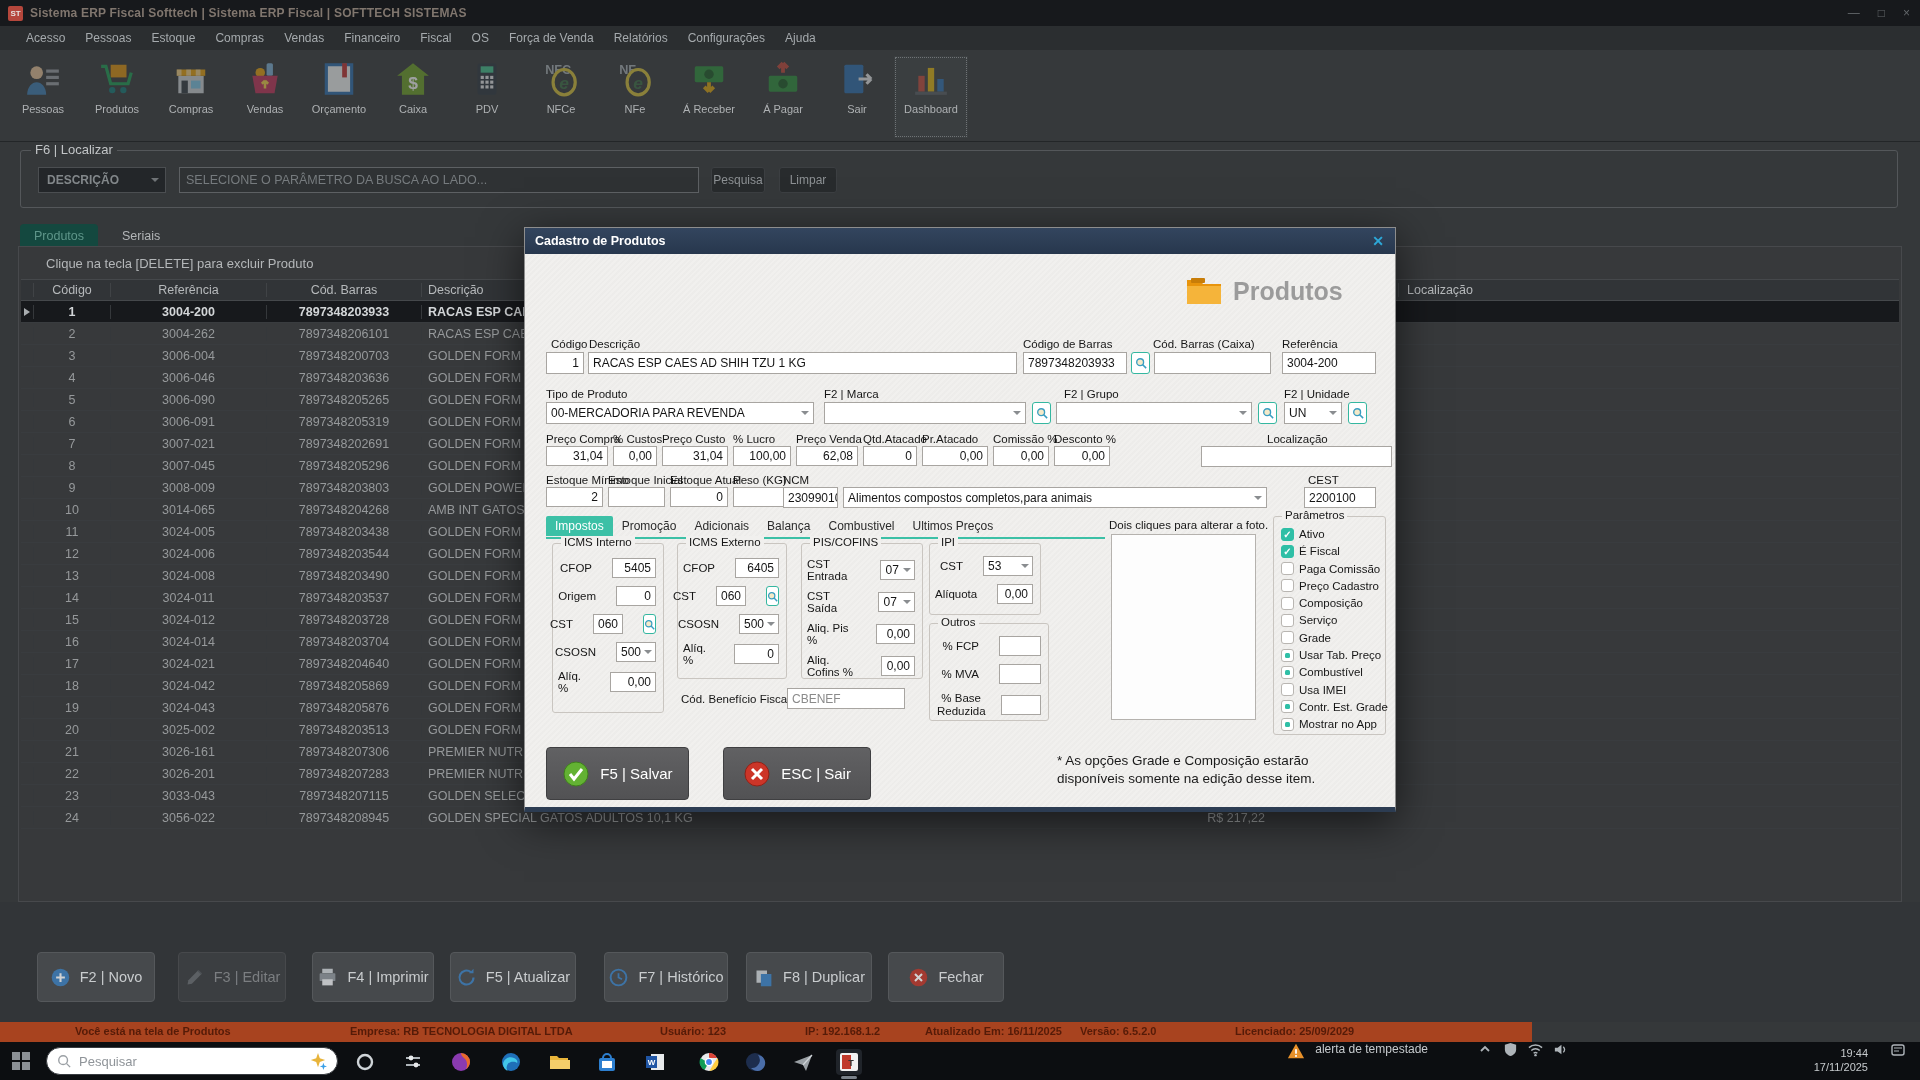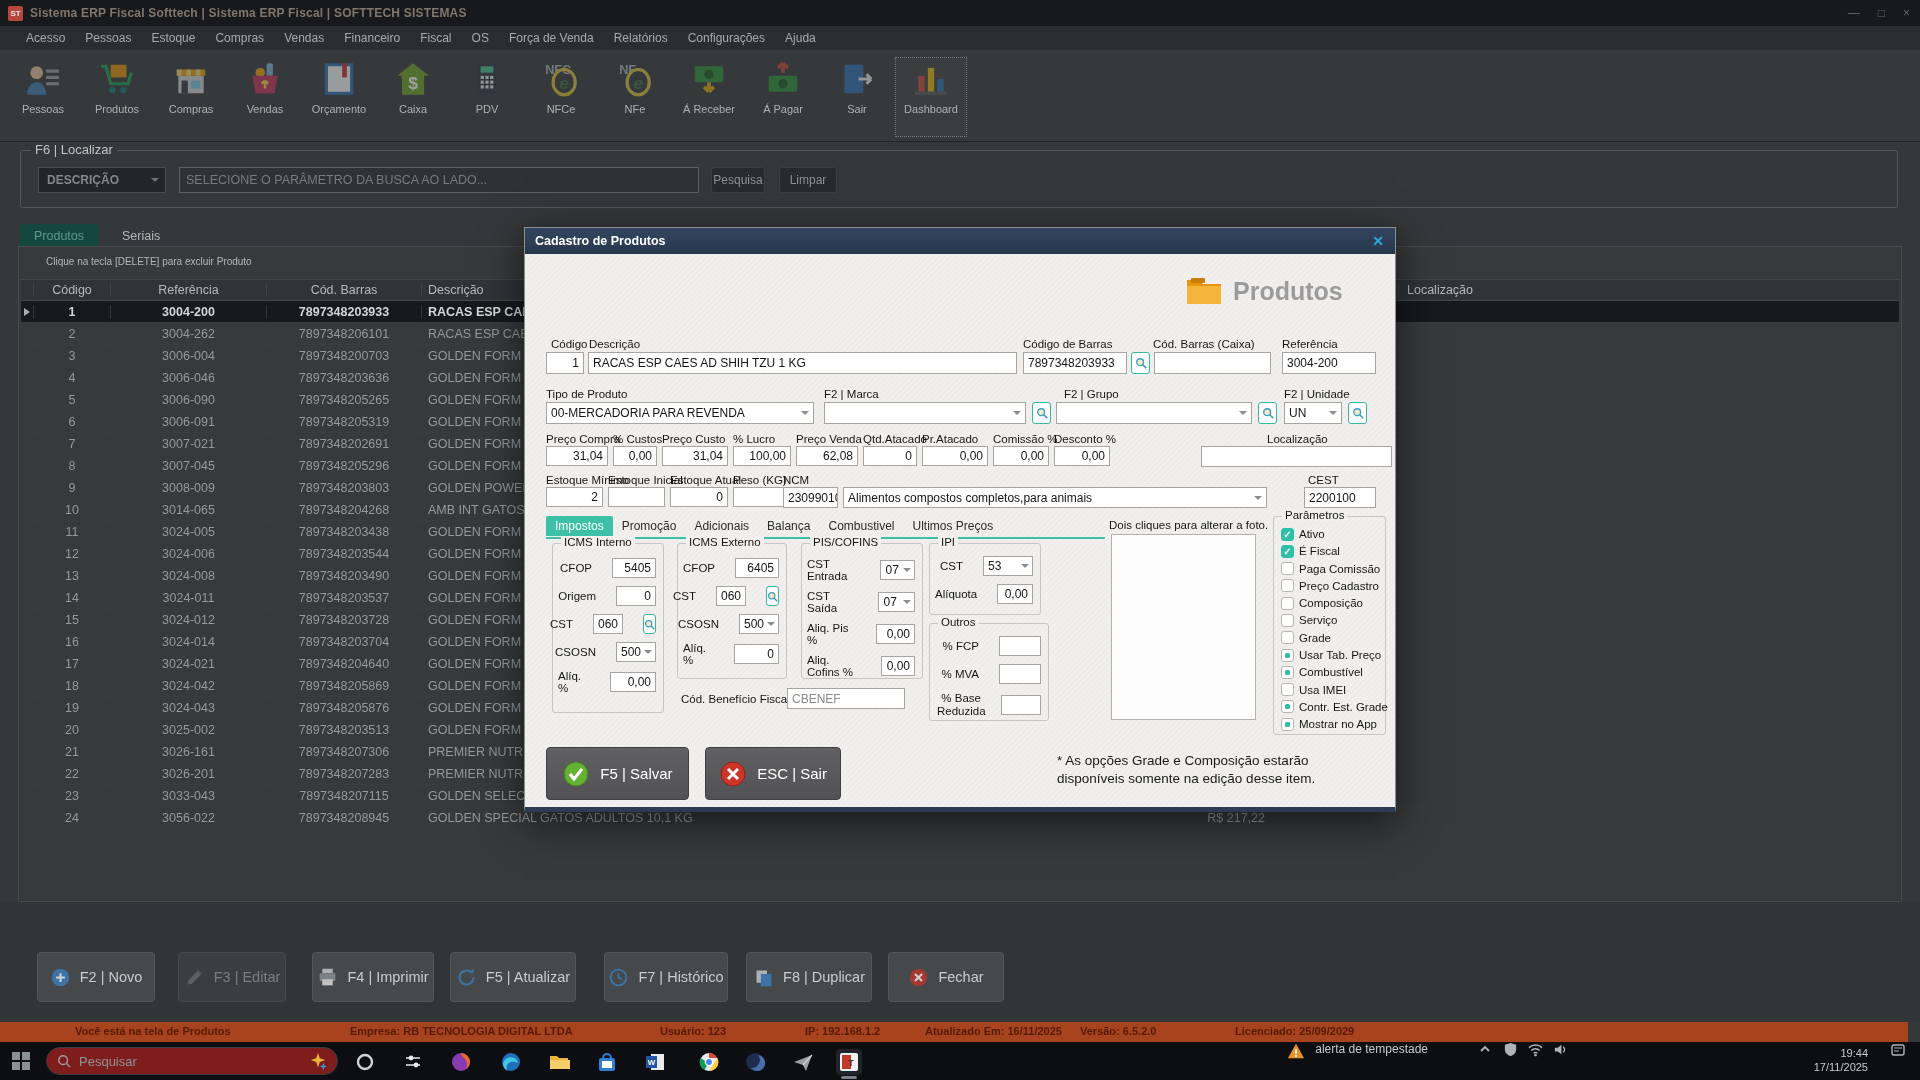--- a/index.html
+++ b/index.html
@@ -24,21 +24,21 @@
   .f6box .leg{position:absolute;left:10px;top:-9px;background:#35383a;padding:0 4px;font-size:13px;color:#c2c5c7}
   .dsel{position:absolute;left:17px;top:16px;width:128px;height:26px;background:#232629;border:1px solid #4b4e51;color:#82878a;font-size:12px;font-weight:bold;display:flex;align-items:center;padding:0 8px}
   .dsel .arr{position:absolute;right:6px;top:10px;border:4px solid transparent;border-top-color:#6f7376}
   .sinput{position:absolute;left:158px;top:16px;width:520px;height:26px;background:#2f3234;border:1px solid #5d6063;color:#767b7e;font-size:12.5px;display:flex;align-items:center;padding:0 6px}
   .gbtn{position:absolute;top:16px;height:26px;background:#282b2d;border:1px solid #3c3f42;border-radius:3px;color:#8d9194;font-size:12px;display:flex;align-items:center;justify-content:center}
 
   .ltab{position:absolute;top:224px;height:23px;font-size:12.5px;display:flex;align-items:center;padding:0 14px;border-radius:4px 4px 0 0}
   .ltab.active{background:#14483f;color:#5f968a}
   .ltab.plain{color:#b2b5b7}
   .panel{position:absolute;left:18px;top:246px;width:1884px;height:656px;background:#37393b;border:1px solid #47494c}
-  .hint{position:absolute;left:27px;top:9px;font-size:10px;color:#b4b7b9}
+  .hint{position:absolute;left:27px;top:9px;font-size:13px;color:#b4b7b9}
   .thead,.trow{display:flex;align-items:center;font-size:12.5px}
   .thead{position:absolute;left:2px;top:32px;width:1878px;height:22px;background:#313437;color:#b6b9bb;border:1px solid #45484b;border-left:none;border-right:none}
   .rows{position:absolute;left:2px;top:54px;width:1878px}
   .trow{height:22px;color:#96999b;border-bottom:1px solid #393c3f;position:relative}
   .cs{width:12px;display:flex;align-items:center;justify-content:center}
   .cc{width:77px;text-align:center;border-left:1px solid #404346}
   .cr{width:156px;text-align:center;border-left:1px solid #404346}
   .cbx{width:155px;text-align:center;border-left:1px solid #404346}
   .cd{width:740px;padding-left:6px;border-left:1px solid #404346;white-space:nowrap;overflow:hidden}
   .cp{width:110px;text-align:right;padding-right:6px}
@@ -51,34 +51,34 @@
   .ftab{position:absolute;top:906px;height:20px;font-size:12px;display:flex;align-items:center;padding:0 10px;border:1px solid #54575a;border-bottom:none}
   .ftab.active{background:#404345;color:#c0c3c5}
   .ftab.plain{color:#96999c;border-color:#47494c}
 
   .btnbar{position:absolute;left:0;top:902px;width:1920px;height:120px;background:#323538}
   .bbtn{position:absolute;top:50px;height:50px;background:#46494c;border:1px solid #55585b;border-radius:4px;color:#c9ccce;font-size:14.5px;display:flex;align-items:center;justify-content:center;gap:9px}
   .bbtn svg{width:21px;height:21px;opacity:.75}
   .bbtn.disabled{background:#3b3e41;color:#7b7e81;border-color:#47494c}
   .bbtn.disabled svg{opacity:.35}
 
-  .statusbar{position:absolute;left:0;top:1022px;width:1908px;height:20px;background:#a8431f}
+  .statusbar{position:absolute;left:0;top:1022px;width:1532px;height:20px;background:#a8431f}
   .statusbar span{position:absolute;top:3px;font-size:11px;font-weight:bold;color:#551b08;white-space:nowrap}
   .statusbar span:nth-of-type(1){left:75px}
   .statusbar span:nth-of-type(2){left:350px}
   .statusbar span:nth-of-type(3){left:660px}
   .statusbar span:nth-of-type(4){left:805px}
   .statusbar span:nth-of-type(5){left:925px}
   .statusbar span:nth-of-type(6){left:1080px}
   .statusbar span:nth-of-type(7){left:1235px}
 
   
   .taskbar{position:absolute;left:0;top:1042px;width:1920px;height:38px;background:#0c0e11}
   .startbtn{position:absolute;left:12px;top:10px;width:18px;height:18px}
-  .tsearch{position:absolute;left:46px;top:5px;width:292px;height:28px;border-radius:14px;background:#7f1d1d;border:1px solid #383b40;display:flex;align-items:center;padding:0 10px;gap:8px}
+  .tsearch{position:absolute;left:46px;top:5px;width:292px;height:28px;border-radius:14px;background:#ffffff;border:1px solid #383b40;display:flex;align-items:center;padding:0 10px;gap:8px}
   .tsearch .ph{font-size:13px;color:#8f9499;flex:1}
   .tapp{position:absolute;top:7px;width:26px;height:26px;display:flex;align-items:center;justify-content:center}
   .tapp.active{background:#20242a;border-radius:4px}
   .tapp.active::after{content:"";position:absolute;bottom:-4px;left:5px;width:16px;height:3px;border-radius:2px;background:#7a8189}
   .tray{position:absolute;top:0;height:38px;display:flex;gap:10px}
   .traytxt{font-size:12px;color:#c6cacd;white-space:nowrap}
   .clock{position:absolute;right:52px;top:4px;text-align:right;font-size:11px;color:#c6cacd;line-height:14px}
 
   
   .dlg{position:absolute;left:524px;top:227px;width:872px;height:585px;background:#f1f0ee;border:1px solid #8d8d8d;border-bottom:5px solid #2c3c52;box-shadow:0 10px 40px rgba(0,0,0,.6);
@@ -1119,21 +1119,21 @@
         </div>
     </div>
 
     <div class="dlgbtn" style="left:21px;width:143px">
       <svg width="28" height="28" viewBox="0 0 28 28">
           <circle cx="14" cy="14" r="12" fill="#63b233" stroke="#3f7f1d" stroke-width="1"></circle>
           <path d="M8 14l4 5 8-10" stroke="#fff" stroke-width="3" fill="none"></path>
         </svg>
       <span>F5 | Salvar</span>
     </div>
-    <div class="dlgbtn" style="left:180px;width:136px">
+    <div class="dlgbtn" style="left:198px;width:148px">
       <svg width="28" height="28" viewBox="0 0 28 28">
           <circle cx="14" cy="14" r="12" fill="#cc3528" stroke="#8f2218" stroke-width="1"></circle>
           <path d="M9 9l10 10M19 9L9 19" stroke="#fff" stroke-width="3"></path>
         </svg>
       <span>ESC | Sair</span>
     </div>
     <div class="note">
       <div>* As opções Grade e Composição estarão</div>
       <div>disponíveis somente na edição desse item.</div>
     </div>

